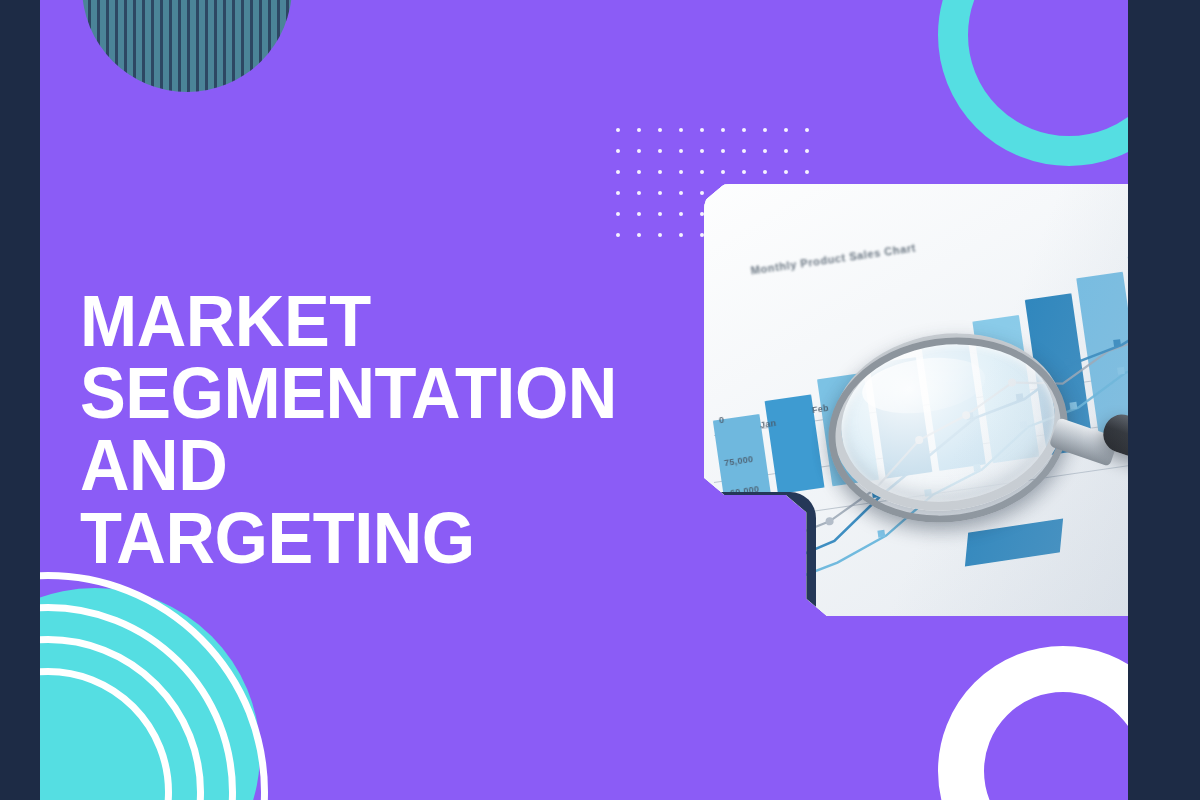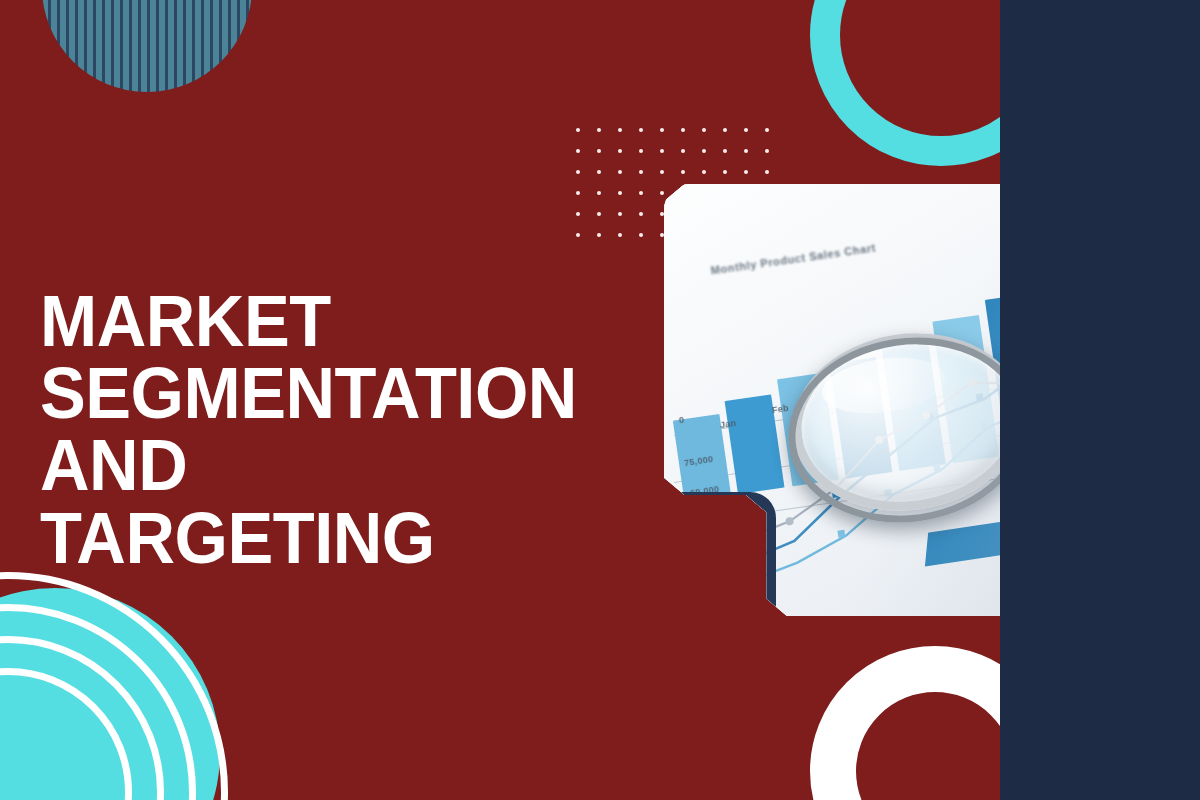--- a/index.html
+++ b/index.html
@@ -2,25 +2,26 @@
 <html><head>
 <meta charset="utf-8">
 <style>
   html, body {
     margin: 0;
     padding: 0;
     background: #1d2b45;
   }
   #poster {
     position: relative;
-    width: 1000px;
+    width: 1088px;
     height: 800px;
     overflow: hidden;
-    background: #7f1d1d;
+    background: #8b5cf6;
     font-family: "Liberation Sans", sans-serif;
+    margin-left: 40px;
   }
 
   
   .striped-circle {
     position: absolute;
     left: 42px;
     top: -118px;
     width: 210px;
     height: 210px;
     border-radius: 50%;

